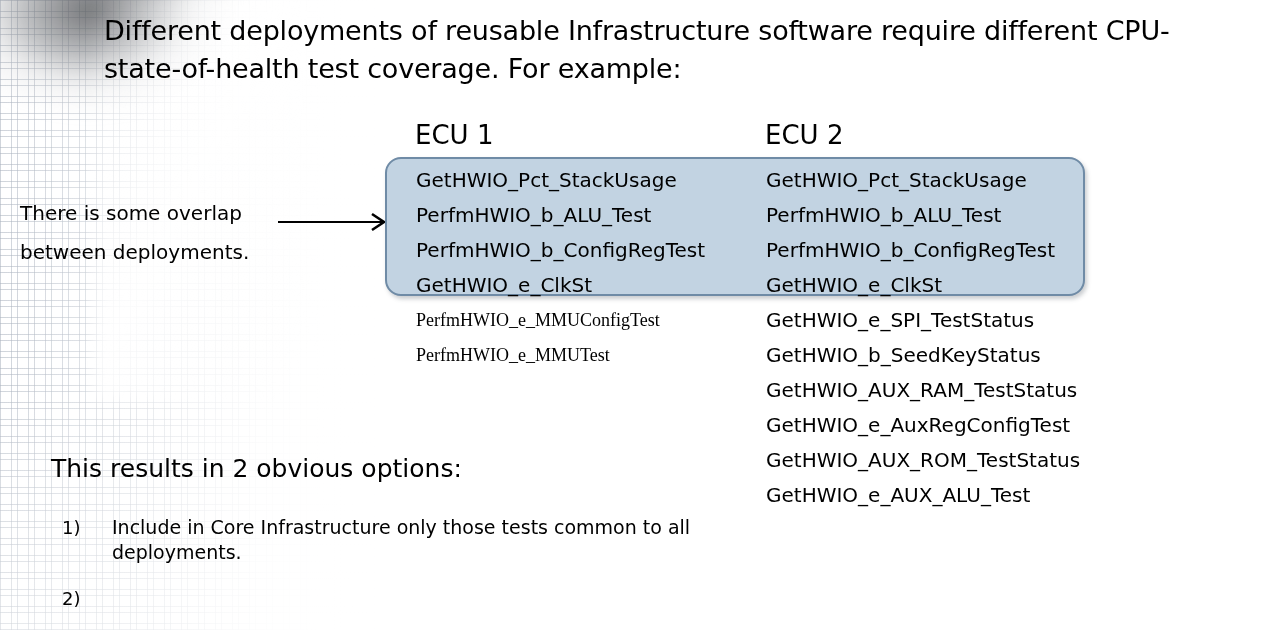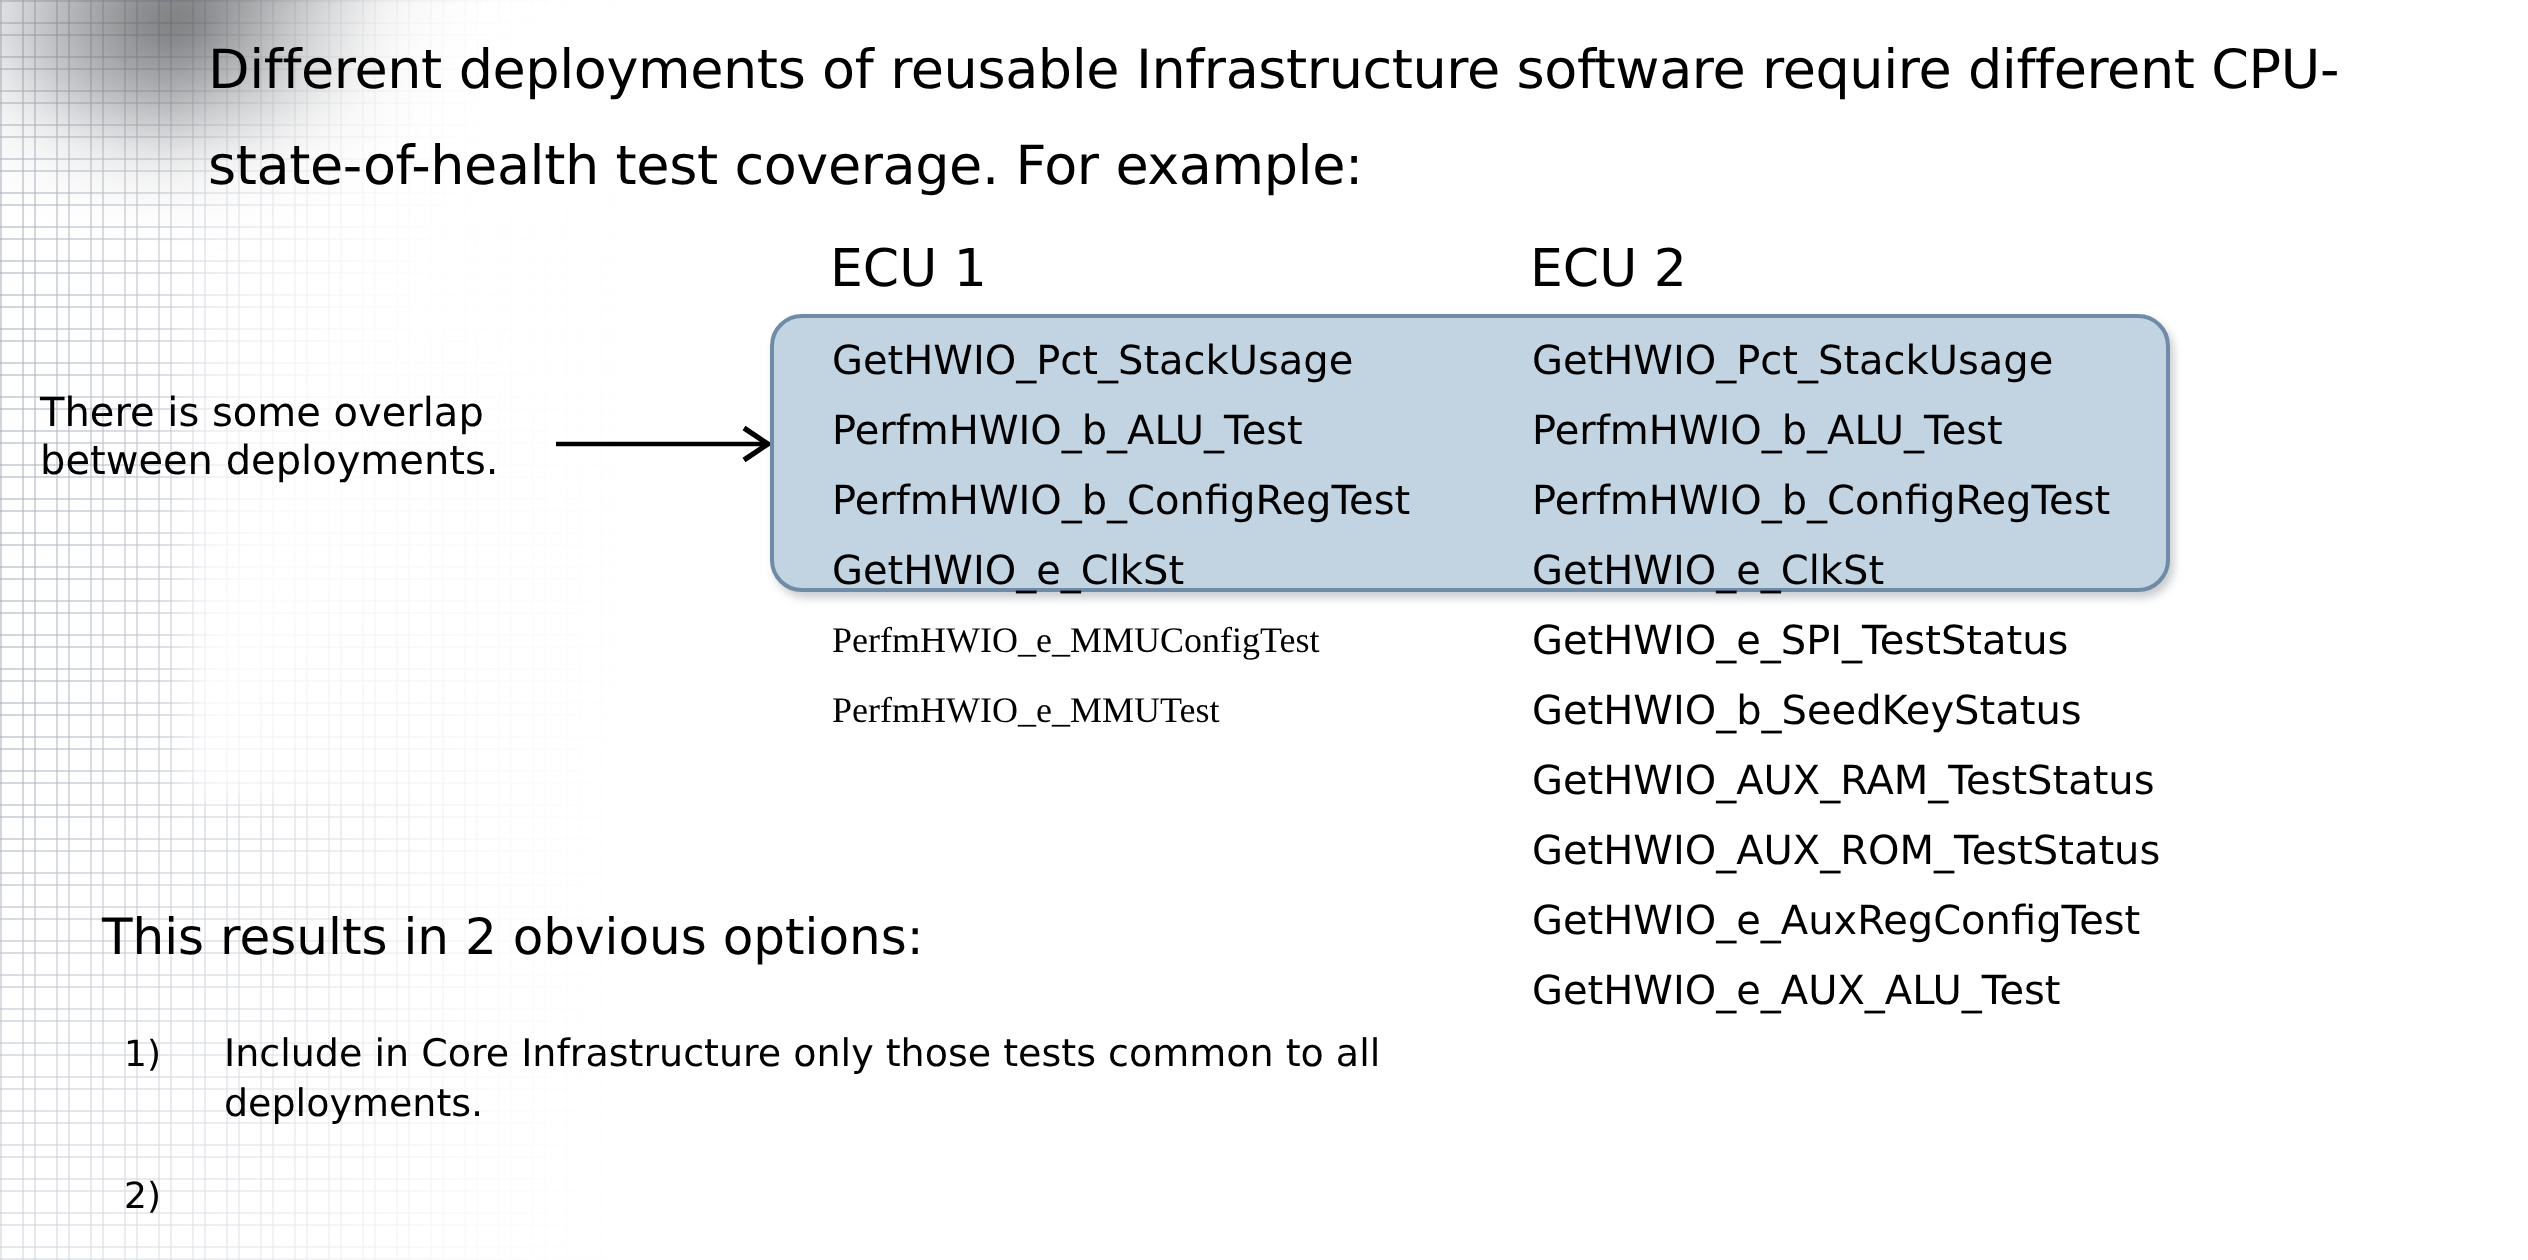--- a/index.html
+++ b/index.html
@@ -78,32 +78,32 @@
     font-family: "DejaVu Sans", sans-serif;
     font-weight: 400;
   }
 
   #headline {
     position: absolute;
     left: 104px;
     top: 12px;
     width: 1075px;
     font-size: 27px;
-    line-height: 48px;
+    line-height: 38px;
     letter-spacing: -0.2px;
     color: #000000;
   }
 
   #overlap-note {
     position: absolute;
     left: 20px;
     top: 194px;
     width: 260px;
     font-size: 20px;
-    line-height: 24px;
+    line-height: 39px;
     color: #000000;
   }
 
   
   #overlap-arrow {
     position: absolute;
     left: 276px;
     top: 208px;
     width: 115px;
     height: 28px;
@@ -225,22 +225,22 @@
       <li class="calibri alt-font">PerfmHWIO_e_MMUTest</li>
     </ul>
   <ul id="ecu2-list" class="api-list">
       <li class="calibri">GetHWIO_Pct_StackUsage</li>
       <li class="calibri">PerfmHWIO_b_ALU_Test</li>
       <li class="calibri">PerfmHWIO_b_ConfigRegTest</li>
       <li class="calibri">GetHWIO_e_ClkSt</li>
       <li class="calibri">GetHWIO_e_SPI_TestStatus</li>
       <li class="calibri">GetHWIO_b_SeedKeyStatus</li>
       <li class="calibri">GetHWIO_AUX_RAM_TestStatus</li>
+      <li class="calibri">GetHWIO_e_AuxRegConfigTest</li>
       <li class="calibri">GetHWIO_AUX_ROM_TestStatus</li>
-      <li class="calibri">GetHWIO_e_AuxRegConfigTest</li>
       <li class="calibri">GetHWIO_e_AUX_ALU_Test</li>
     </ul>
 
   <div id="options-title" class="calibri">This results in 2 obvious options:</div>
 
   <ol id="options-list">
       <li class="calibri"><span class="marker">1)</span><span>Include in Core Infrastructure only those tests common to all deployments.</span></li>
       <li class="calibri"><span class="marker">2)</span></li>
     </ol>
 

